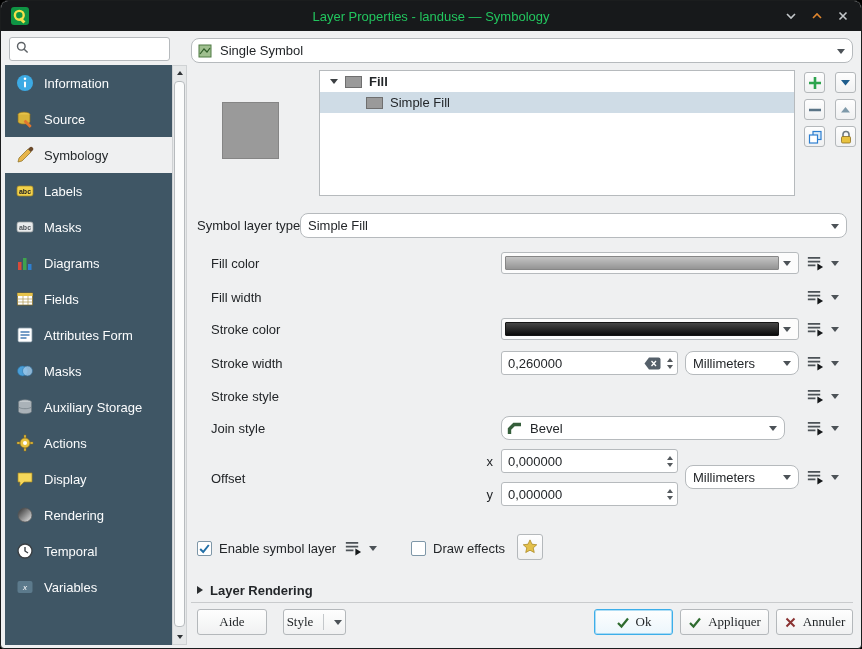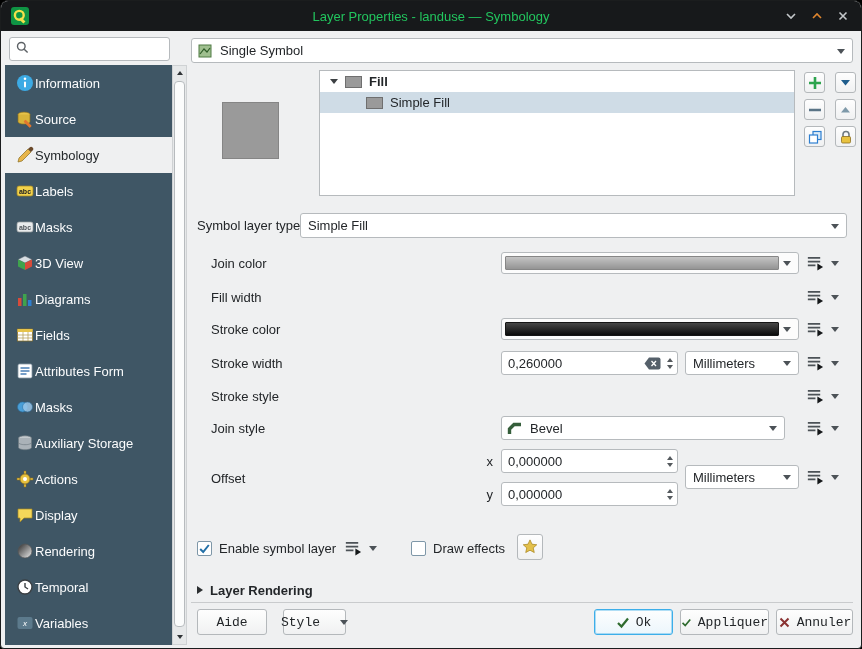--- a/index.html
+++ b/index.html
@@ -10,32 +10,32 @@
   
   .titlebar{position:absolute;left:0;top:0;right:0;height:30px;background:#17191b;
             display:flex;align-items:center;justify-content:center}
   .title{color:#22c55e;font-size:13px}
   .tb-logo{position:absolute;left:10px;top:6px;width:18px;height:18px}
   .tb-controls{position:absolute;right:10px;top:7px;display:flex;gap:10px}
   .tb-btn{width:16px;height:16px;display:flex;align-items:center;justify-content:center;cursor:pointer}
   
   .search{background:#fff;border:1px solid #b6babd;border-radius:3px;display:flex;align-items:center;padding-left:6px}
   .sidebar{background:#3f5665;display:flex;flex-direction:column}
-  .side-item{height:36px;display:flex;align-items:center;padding-left:10px;
+  .side-item{height:36px;display:flex;align-items:center;gap:9px;padding-left:10px;
              color:#fbfcfd;font-size:13px;cursor:pointer;white-space:nowrap}
   .side-item.selected{background:#eff0f1;color:#25292c}
   .si-icon{width:20px;height:18px;display:flex;align-items:center;justify-content:center;flex:none}
   .sb{background:#e6e8e9;border:1px solid #cfd2d4}
   .sb-arrow{position:absolute;left:0;width:13px;height:14px;display:flex;align-items:center;justify-content:center}
   .sb-arrow.up{top:0}.sb-arrow.down{bottom:0}
   .sb-thumb{position:absolute;left:1px;top:15px;width:11px;height:546px;background:#fbfcfc;
             border:1px solid #b7bbbe;border-radius:4px}
   
   .label{font-size:13px;color:#232629;display:flex;align-items:center}
-  .combo{background:#fff;border:1px solid #b6babd;border-radius:3px;display:flex;align-items:center;
+  .combo{background:#fff;border:1px solid #b6babd;border-radius:8px;display:flex;align-items:center;
          font-size:13px;color:#232629;cursor:pointer}
   .combo-text{margin-left:7px}
   .combo.center{justify-content:center}
   .carrow{position:absolute;right:7px;top:50%;margin-top:-2px;width:0;height:0;
           border-left:4px solid transparent;border-right:4px solid transparent;border-top:5px solid #4c5257}
   .carrow.inline{position:static;margin:0 0 0 4px}
   .ico{width:16px;height:16px;margin-left:5px;display:flex;align-items:center;justify-content:center}
   .color-btn{background:#fcfcfc;border:1px solid #b6babd;border-radius:3px;cursor:pointer}
   .color-fill{position:absolute;left:3px;top:3px;right:19px;bottom:3px;border-radius:1px}
   .gray-fill{background:linear-gradient(#c4c4c4,#949494);border:1px solid #868686}
@@ -65,21 +65,21 @@
   .tree-row .bold{font-weight:bold}
   .expander{width:0;height:0;border-left:4px solid transparent;border-right:4px solid transparent;
             border-top:5px solid #3c4043;margin:0 7px 0 8px}
   .swatch{width:17px;height:12px;background:#9a9a9a;border:1px solid #6f6f6f;margin-right:7px;flex:none}
   .preview{background:#9a9a9a;border:1px solid #858585}
   .chkrow{display:flex;align-items:center;gap:7px}
   .chk{width:15px;height:15px;background:#fff;border:1px solid #7e97a8;border-radius:2px;
        display:flex;align-items:center;justify-content:center;cursor:pointer;flex:none}
   .btn{background:linear-gradient(#fefefe,#f0f1f2);border:1px solid #b4b8bb;border-radius:3px;
        display:flex;align-items:center;justify-content:center;gap:6px;font-size:13px;color:#232629;
-       font-family:Liberation Mono, monospace;cursor:pointer}
+       font-family:Liberation Serif, serif;cursor:pointer}
   .btn.default{border-color:#3daee9;box-shadow:inset 0 0 0 1px rgba(61,174,233,.4);
                background:linear-gradient(#fdfefe,#ecf6fc)}
   .vdiv{width:1px;height:16px;background:#c4c8cb;margin-left:4px}
   .sep{background:#c9cbcd}
   .lr{display:flex;align-items:center;gap:7px;cursor:pointer}
   .lr-label{font-size:13px;font-weight:bold;color:#232629}
   .star-btn{width:26px;height:26px;padding:0;display:flex;align-items:center;justify-content:center;
             background:linear-gradient(#fefefe,#f0f1f2);border:1px solid #b4b8bb;border-radius:3px;cursor:pointer}
 </style>
 </head>
@@ -168,30 +168,20 @@
           <svg width="18" height="18" viewBox="0 0 18 18">
             <rect x="1" y="4" width="16" height="10" rx="2" fill="#e9ebec" stroke="#979b9e" stroke-width=".7"></rect>
             <text x="9" y="11.7" font-size="7" text-anchor="middle" fill="#4f555a" font-weight="bold" font-family="sans-serif">abc</text>
           </svg>
         </span>
       <span class="si-label">Masks</span>
     </div>
     <div class="side-item">
       <span class="si-icon">
           <svg width="18" height="18" viewBox="0 0 18 18">
-            <polygon points="9,2 16,5.5 9,9 2,5.5" fill="#d7dde2" stroke="#5a6770" stroke-width=".5"></polygon>
-            <polygon points="2,5.5 9,9 9,16 2,12.5" fill="#3fa34d"></polygon>
-            <polygon points="16,5.5 9,9 9,16 16,12.5" fill="#d84b3a"></polygon>
-          </svg>
-        </span>
-      <span class="si-label">3D View</span>
-    </div>
-    <div class="side-item">
-      <span class="si-icon">
-          <svg width="18" height="18" viewBox="0 0 18 18">
             <rect x="2" y="8" width="3.5" height="8" fill="#d84b3a"></rect>
             <rect x="7" y="4" width="3.5" height="12" fill="#3fa34d"></rect>
             <rect x="12" y="10" width="3.5" height="6" fill="#2e7fd0"></rect>
           </svg>
         </span>
       <span class="si-label">Diagrams</span>
     </div>
     <div class="side-item">
       <span class="si-icon">
           <svg width="18" height="18" viewBox="0 0 18 18">
@@ -354,21 +344,21 @@
         <rect x="3.5" y="7.5" width="9" height="6.5" rx="1.2" fill="#e8c23f" stroke="#8a6d1f" stroke-width=".8"></rect>
       </svg>
     </button>
 
   <div class="label abs" style="left:196px;top:212px;height:25px">Symbol layer type</div>
   <div class="combo abs" style="left:299px;top:212px;width:547px;height:25px">
     <span class="combo-text">Simple Fill</span>
     <i class="carrow"></i>
   </div>
 
-  <div class="label abs" style="left:210px;top:251px;height:22px">Join color</div>
+  <div class="label abs" style="left:210px;top:251px;height:22px">Fill color</div>
   <div class="color-btn abs" style="left:500px;top:251px;width:298px;height:22px">
     <span class="color-fill gray-fill"></span>
     <i class="carrow"></i>
   </div>
   <button class="dd abs" style="left:804px;top:250px">
     <svg width="20" height="18" viewBox="0 0 20 18">
         <path d="M3 3.5h13M3 7.5h13M3 11.5h8" stroke="#4c5257" stroke-width="1.8" fill="none"></path>
         <path d="M13 9.5v7.5l6-3.7z" fill="#15181a"></path>
       </svg>
       <i class="carrow inline"></i>

